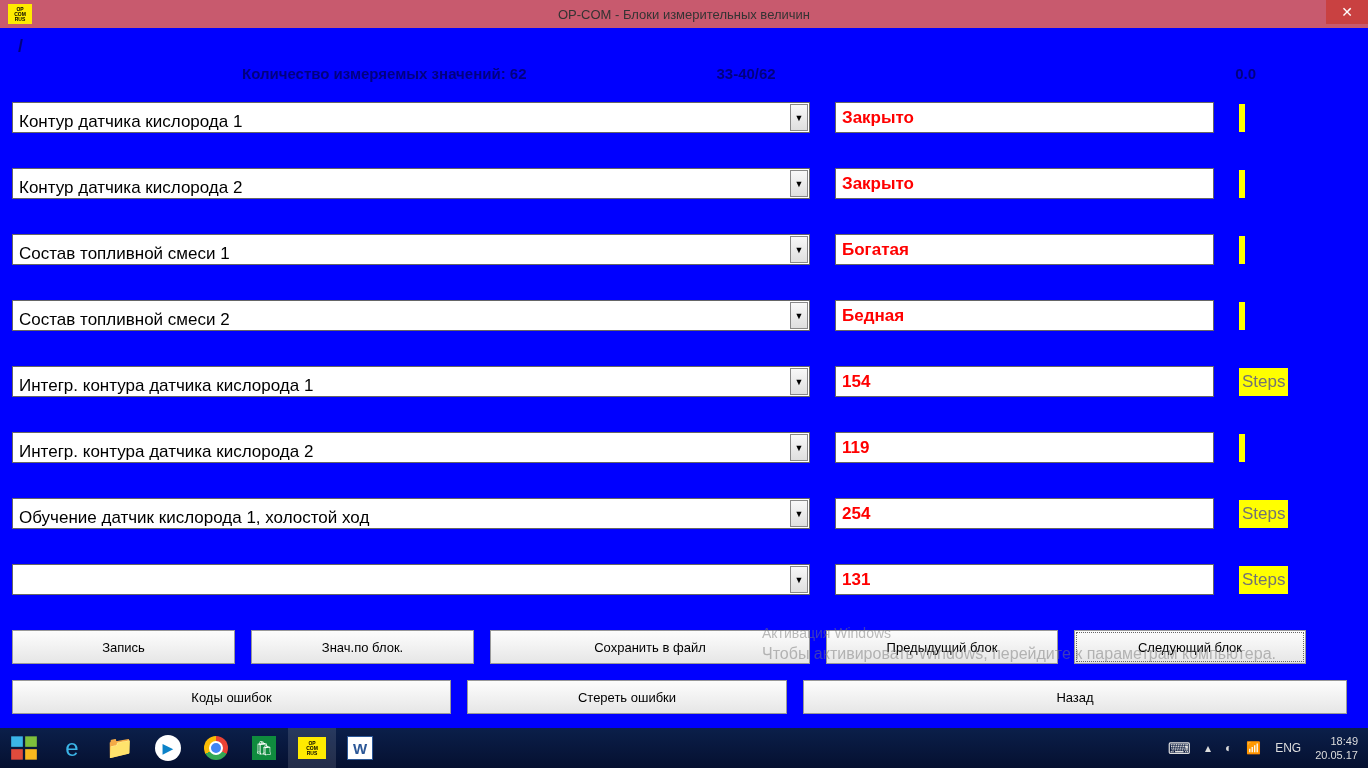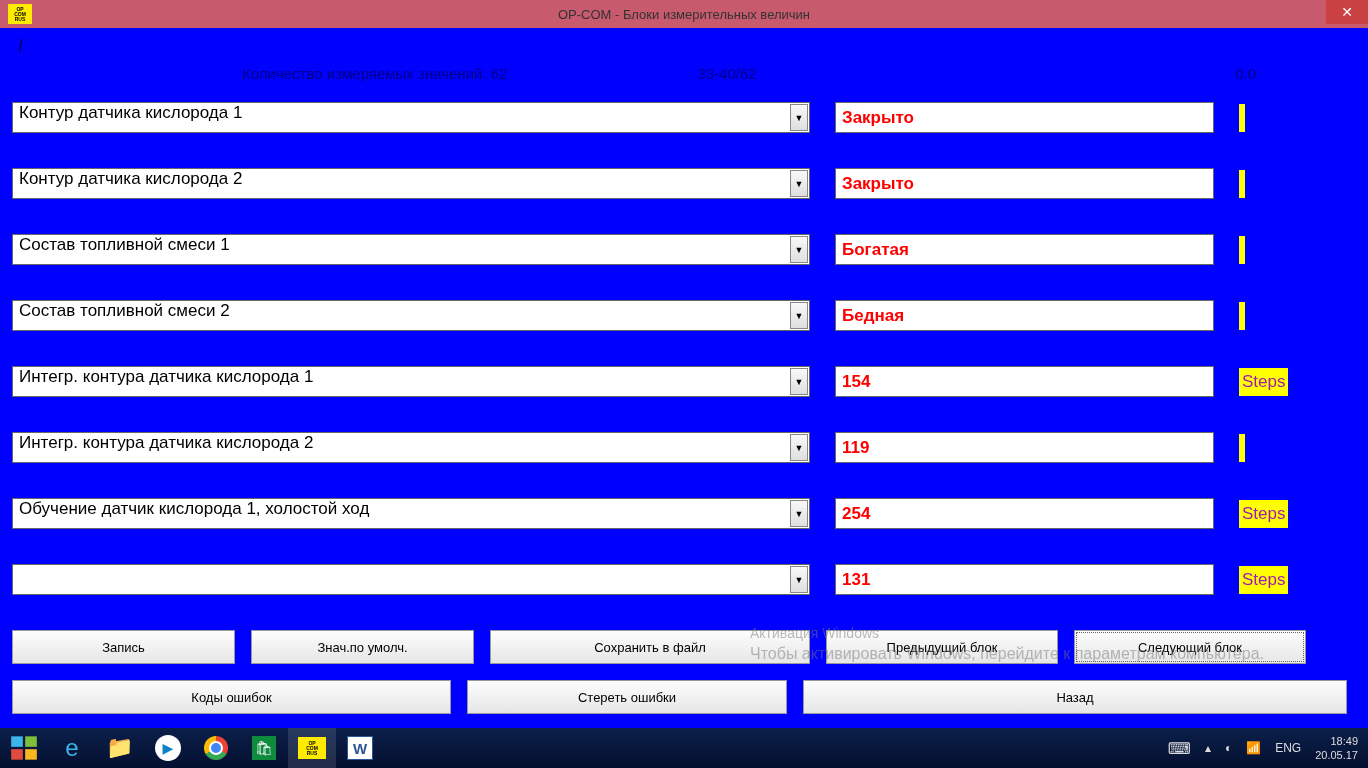--- a/index.html
+++ b/index.html
@@ -6,43 +6,43 @@
     body { font-family: Arial, sans-serif; width: 1368px; height: 768px; overflow: hidden; background: #0000FF; }
     
     .titlebar { height: 28px; background: #C85A6E; display: flex; align-items: center; position: relative; }
     .titlebar-icon { width: 24px; height: 20px; background: #FFEB00; margin-left: 8px; display: flex; flex-direction: column; justify-content: center; align-items: center; font-size: 5px; line-height: 5px; font-weight: bold; }
     .titlebar-title { position: absolute; left: 50%; transform: translateX(-50%); font-size: 13px; color: #333; }
     .close-btn { position: absolute; right: 0; top: 0; width: 42px; height: 24px; background: #C94141; color: white; display: flex; align-items: center; justify-content: center; font-size: 14px; cursor: pointer; }
     
     .app-content { background: #0000FF; padding: 0 12px; }
     .slash { color: #000080; font-size: 18px; font-weight: bold; padding: 8px 0 4px 6px; }
     
-    .header-info { display: flex; padding: 4px 0 20px 0; color: #000080; font-size: 15px; font-weight: normal; }
+    .header-info { display: flex; padding: 4px 0 20px 0; color: #000080; font-size: 15px; font-weight: bold; }
     .header-label { margin-left: 230px; }
     .header-range { margin-left: 190px; }
     .header-speed { margin-left: auto; margin-right: 100px; }
     
     .row { display: flex; align-items: center; margin-bottom: 35px; gap: 25px; }
-    .param-select { position: relative; width: 798px; height: 31px; background: white; border: 1px solid #666; display: flex; align-items: flex-start; padding-left: 6px; font-size: 17px; }
+    .param-select { position: relative; width: 798px; height: 31px; background: white; border: 1px solid #666; display: flex; align-items: flex-end; padding-left: 6px; font-size: 17px; }
     .dropdown-btn { position: absolute; right: 1px; top: 1px; width: 18px; height: 27px; background: linear-gradient(#f8f8f8, #dfdfdf); border: 1px solid #888; display: flex; align-items: center; justify-content: center; font-size: 9px; cursor: pointer; }
     .value-box { width: 379px; height: 31px; background: white; border: 1px solid #666; display: flex; align-items: center; padding-left: 6px; font-size: 17px; font-weight: bold; color: #FF0000; }
-    .unit-box { background: #FFFF00; color: #a21caf; font-size: 17px; padding: 3px 3px; min-height: 28px; display: flex; align-items: center; }
+    .unit-box { background: #FFFF00; color: #737373; font-size: 17px; padding: 3px 3px; min-height: 28px; display: flex; align-items: center; }
     .unit-thin { width: 6px; }
     
     .button-row { display: flex; gap: 16px; margin-top: 20px; }
     .button-row2 { display: flex; gap: 16px; margin-top: 16px; margin-bottom: 8px; }
     .btn { height: 34px; background: linear-gradient(#fdfdfd, #e6e6e6); border: 1px solid #999; font-size: 13px; cursor: pointer; display: flex; align-items: center; justify-content: center; }
     .btn-sm { width: 223px; }
     .btn-md { width: 320px; }
     .btn-md2 { width: 232px; }
     .btn-lg { width: 439px; }
     .btn-lg2 { width: 544px; }
     .btn-dotted { outline: 1px dotted #666; outline-offset: -3px; }
     
-    .watermark { position: absolute; right: 104px; top: 625px; color: rgba(120,120,120,0.5); font-size: 14px; pointer-events: none; z-index: 5; }
+    .watermark { position: absolute; right: 92px; top: 625px; color: rgba(120,120,120,0.5); font-size: 14px; pointer-events: none; z-index: 5; }
     .watermark-line2 { margin-top: 4px; font-size: 16px; }
     
     .taskbar { position: absolute; bottom: 0; left: 0; right: 0; height: 40px; background: linear-gradient(#0B1F4A, #051030); display: flex; align-items: center; }
     .tb-item { width: 48px; height: 40px; display: flex; align-items: center; justify-content: center; cursor: pointer; }
     .start-btn svg { width: 28px; height: 28px; }
     .ie-icon { color: #3BB5E8; font-size: 24px; }
     .folder-icon { font-size: 22px; }
     .play-icon { width: 26px; height: 26px; border-radius: 50%; background: white; display: flex; align-items: center; justify-content: center; color: #0B82C8; font-size: 14px; }
     .chrome-icon { width: 24px; height: 24px; border-radius: 50%; background: conic-gradient(#EA4335 0deg 120deg, #34A853 120deg 240deg, #FBBC05 240deg 360deg); position: relative; }
     .chrome-icon::after { content: ''; position: absolute; top: 5px; left: 5px; width: 14px; height: 14px; border-radius: 50%; background: #4285F4; border: 2px solid white; box-sizing: border-box; }
@@ -137,21 +137,21 @@
         <div class="param-select">
           <div class="dropdown-btn">▼</div>
         </div>
         <div class="value-box">131</div>
         <div class="unit-box">Steps</div>
       </div>
     </div>
 
   <div class="button-row">
     <button class="btn btn-sm">Запись</button>
-    <button class="btn btn-sm">Знач.по умолч.</button>
+    <button class="btn btn-sm">Знач.по блок.</button>
     <button class="btn btn-md">Сохранить в файл</button>
     <button class="btn btn-md2">Предыдущий блок</button>
     <button class="btn btn-md2 btn-dotted">Следующий блок</button>
   </div>
   <div class="button-row2">
     <button class="btn btn-lg">Коды ошибок</button>
     <button class="btn btn-md">Стереть ошибки</button>
     <button class="btn btn-lg2">Назад</button>
   </div>
 </div>

